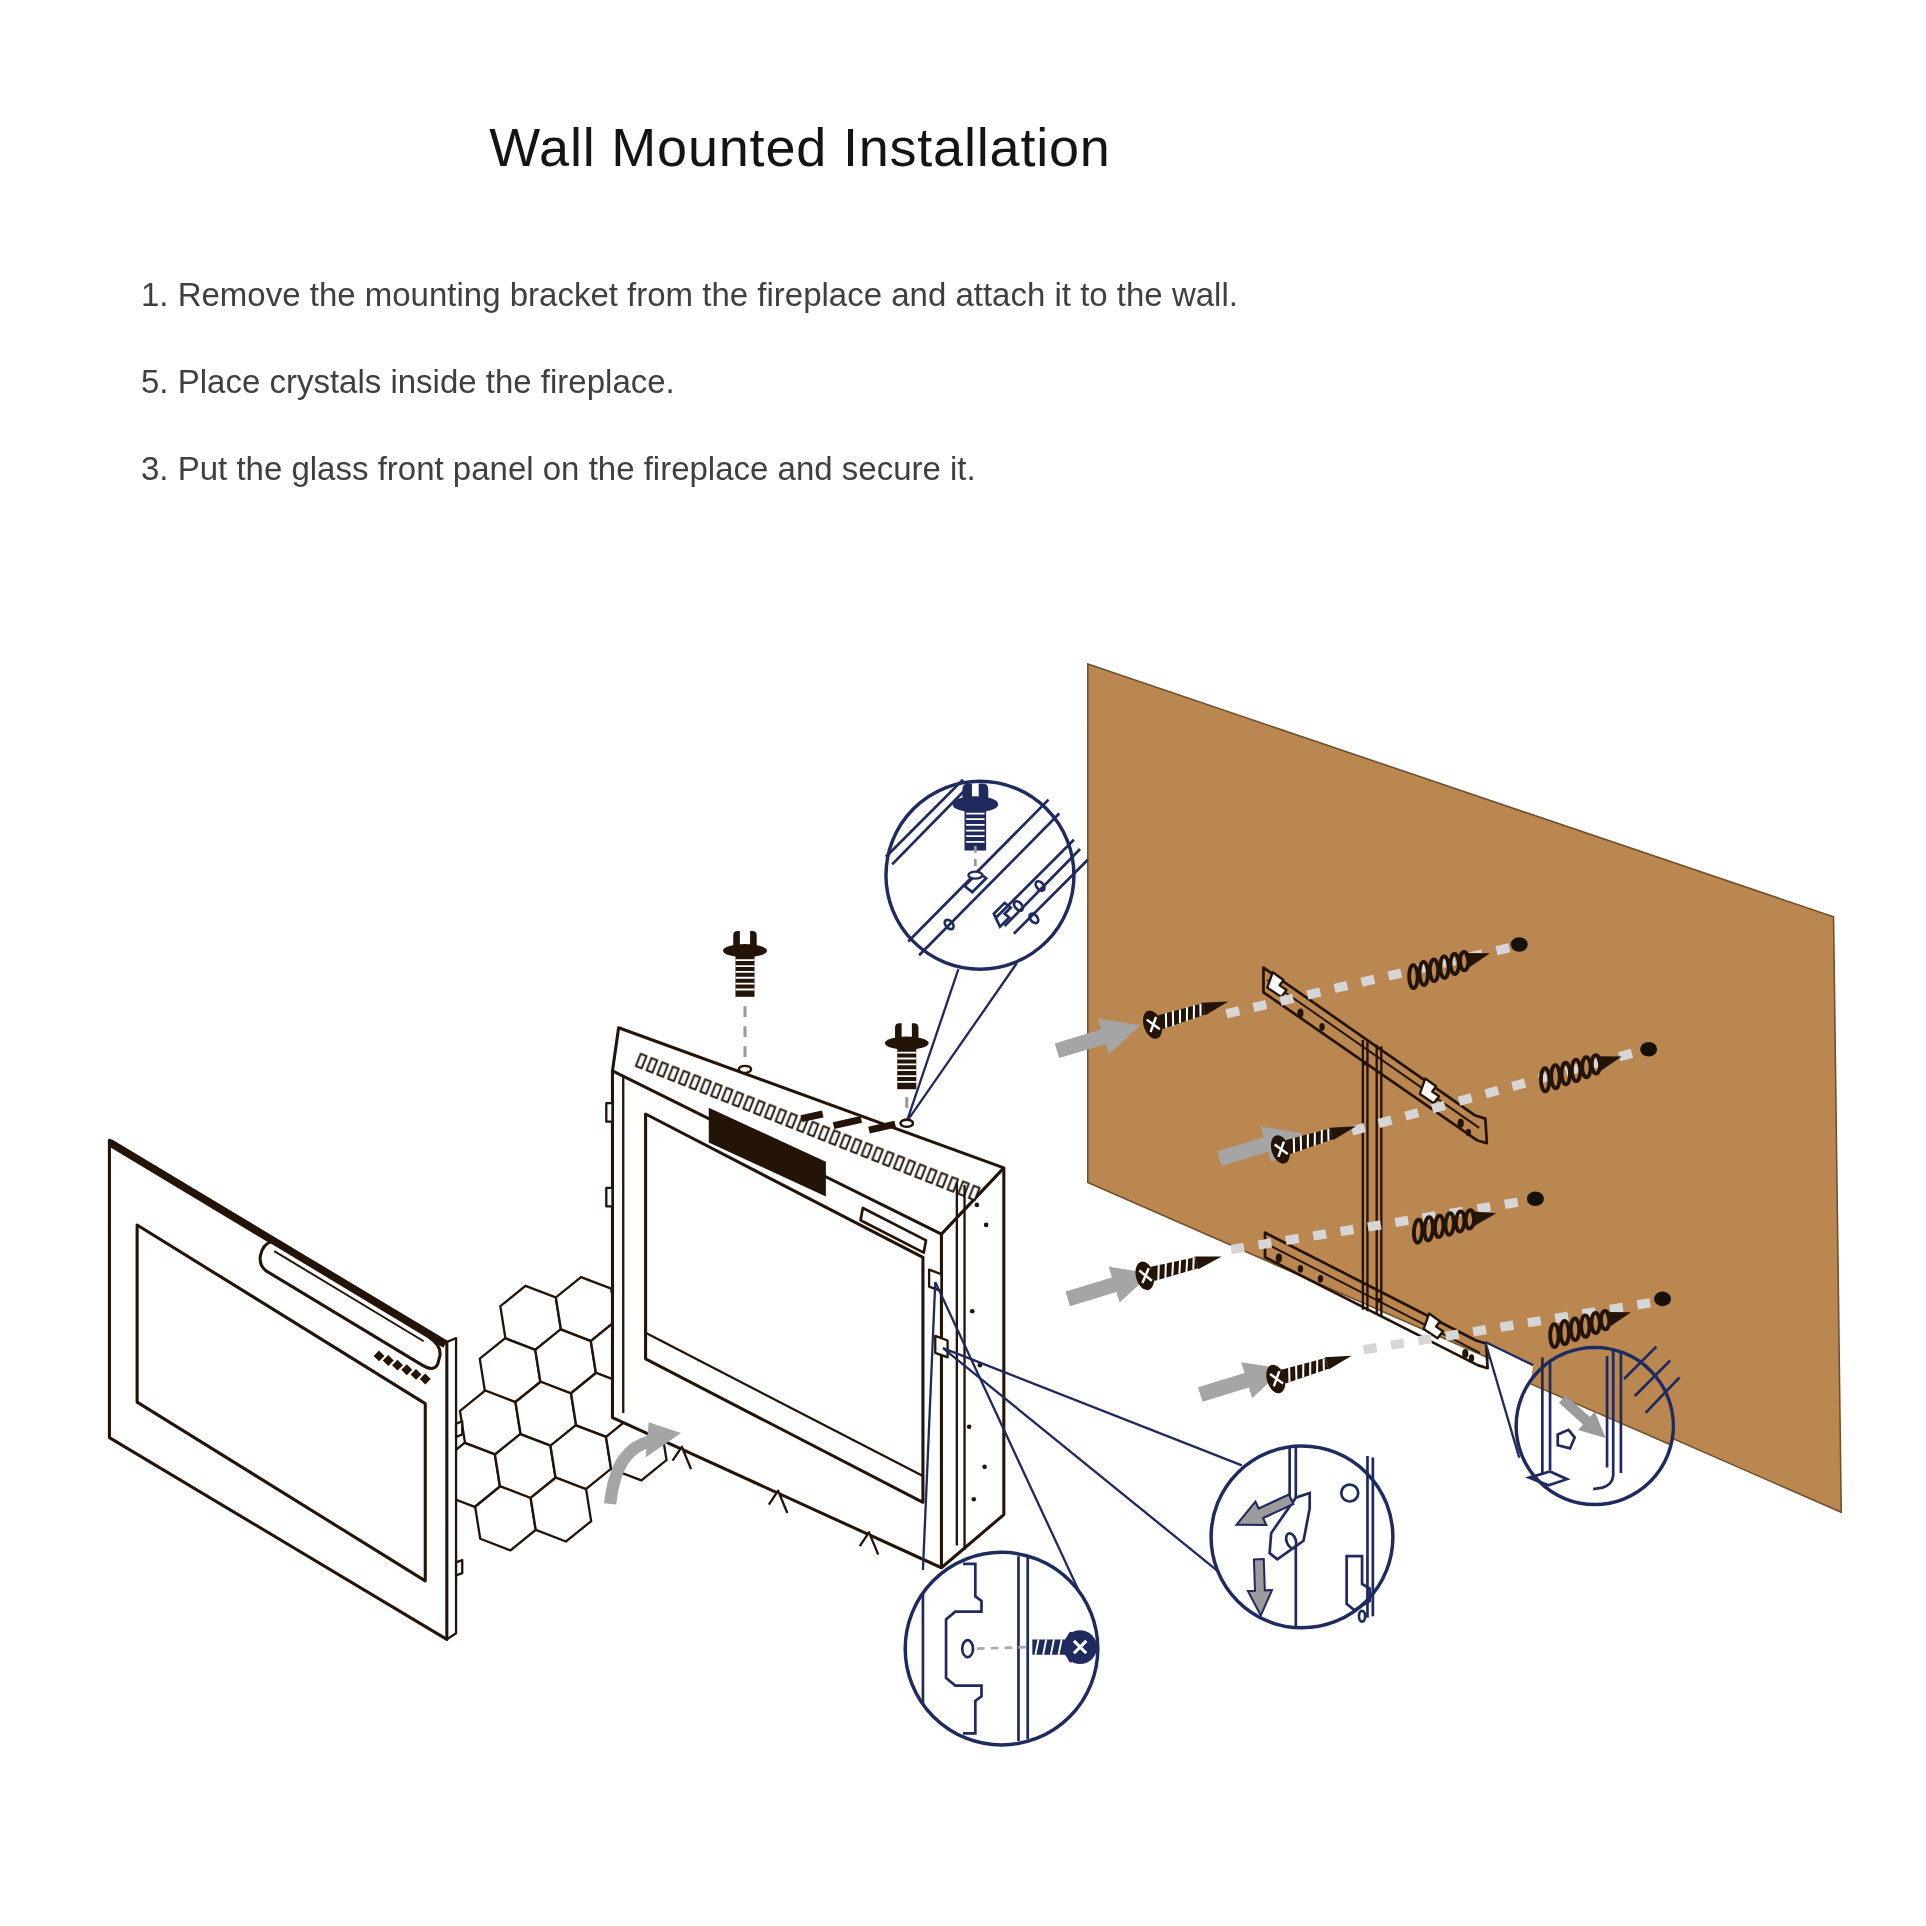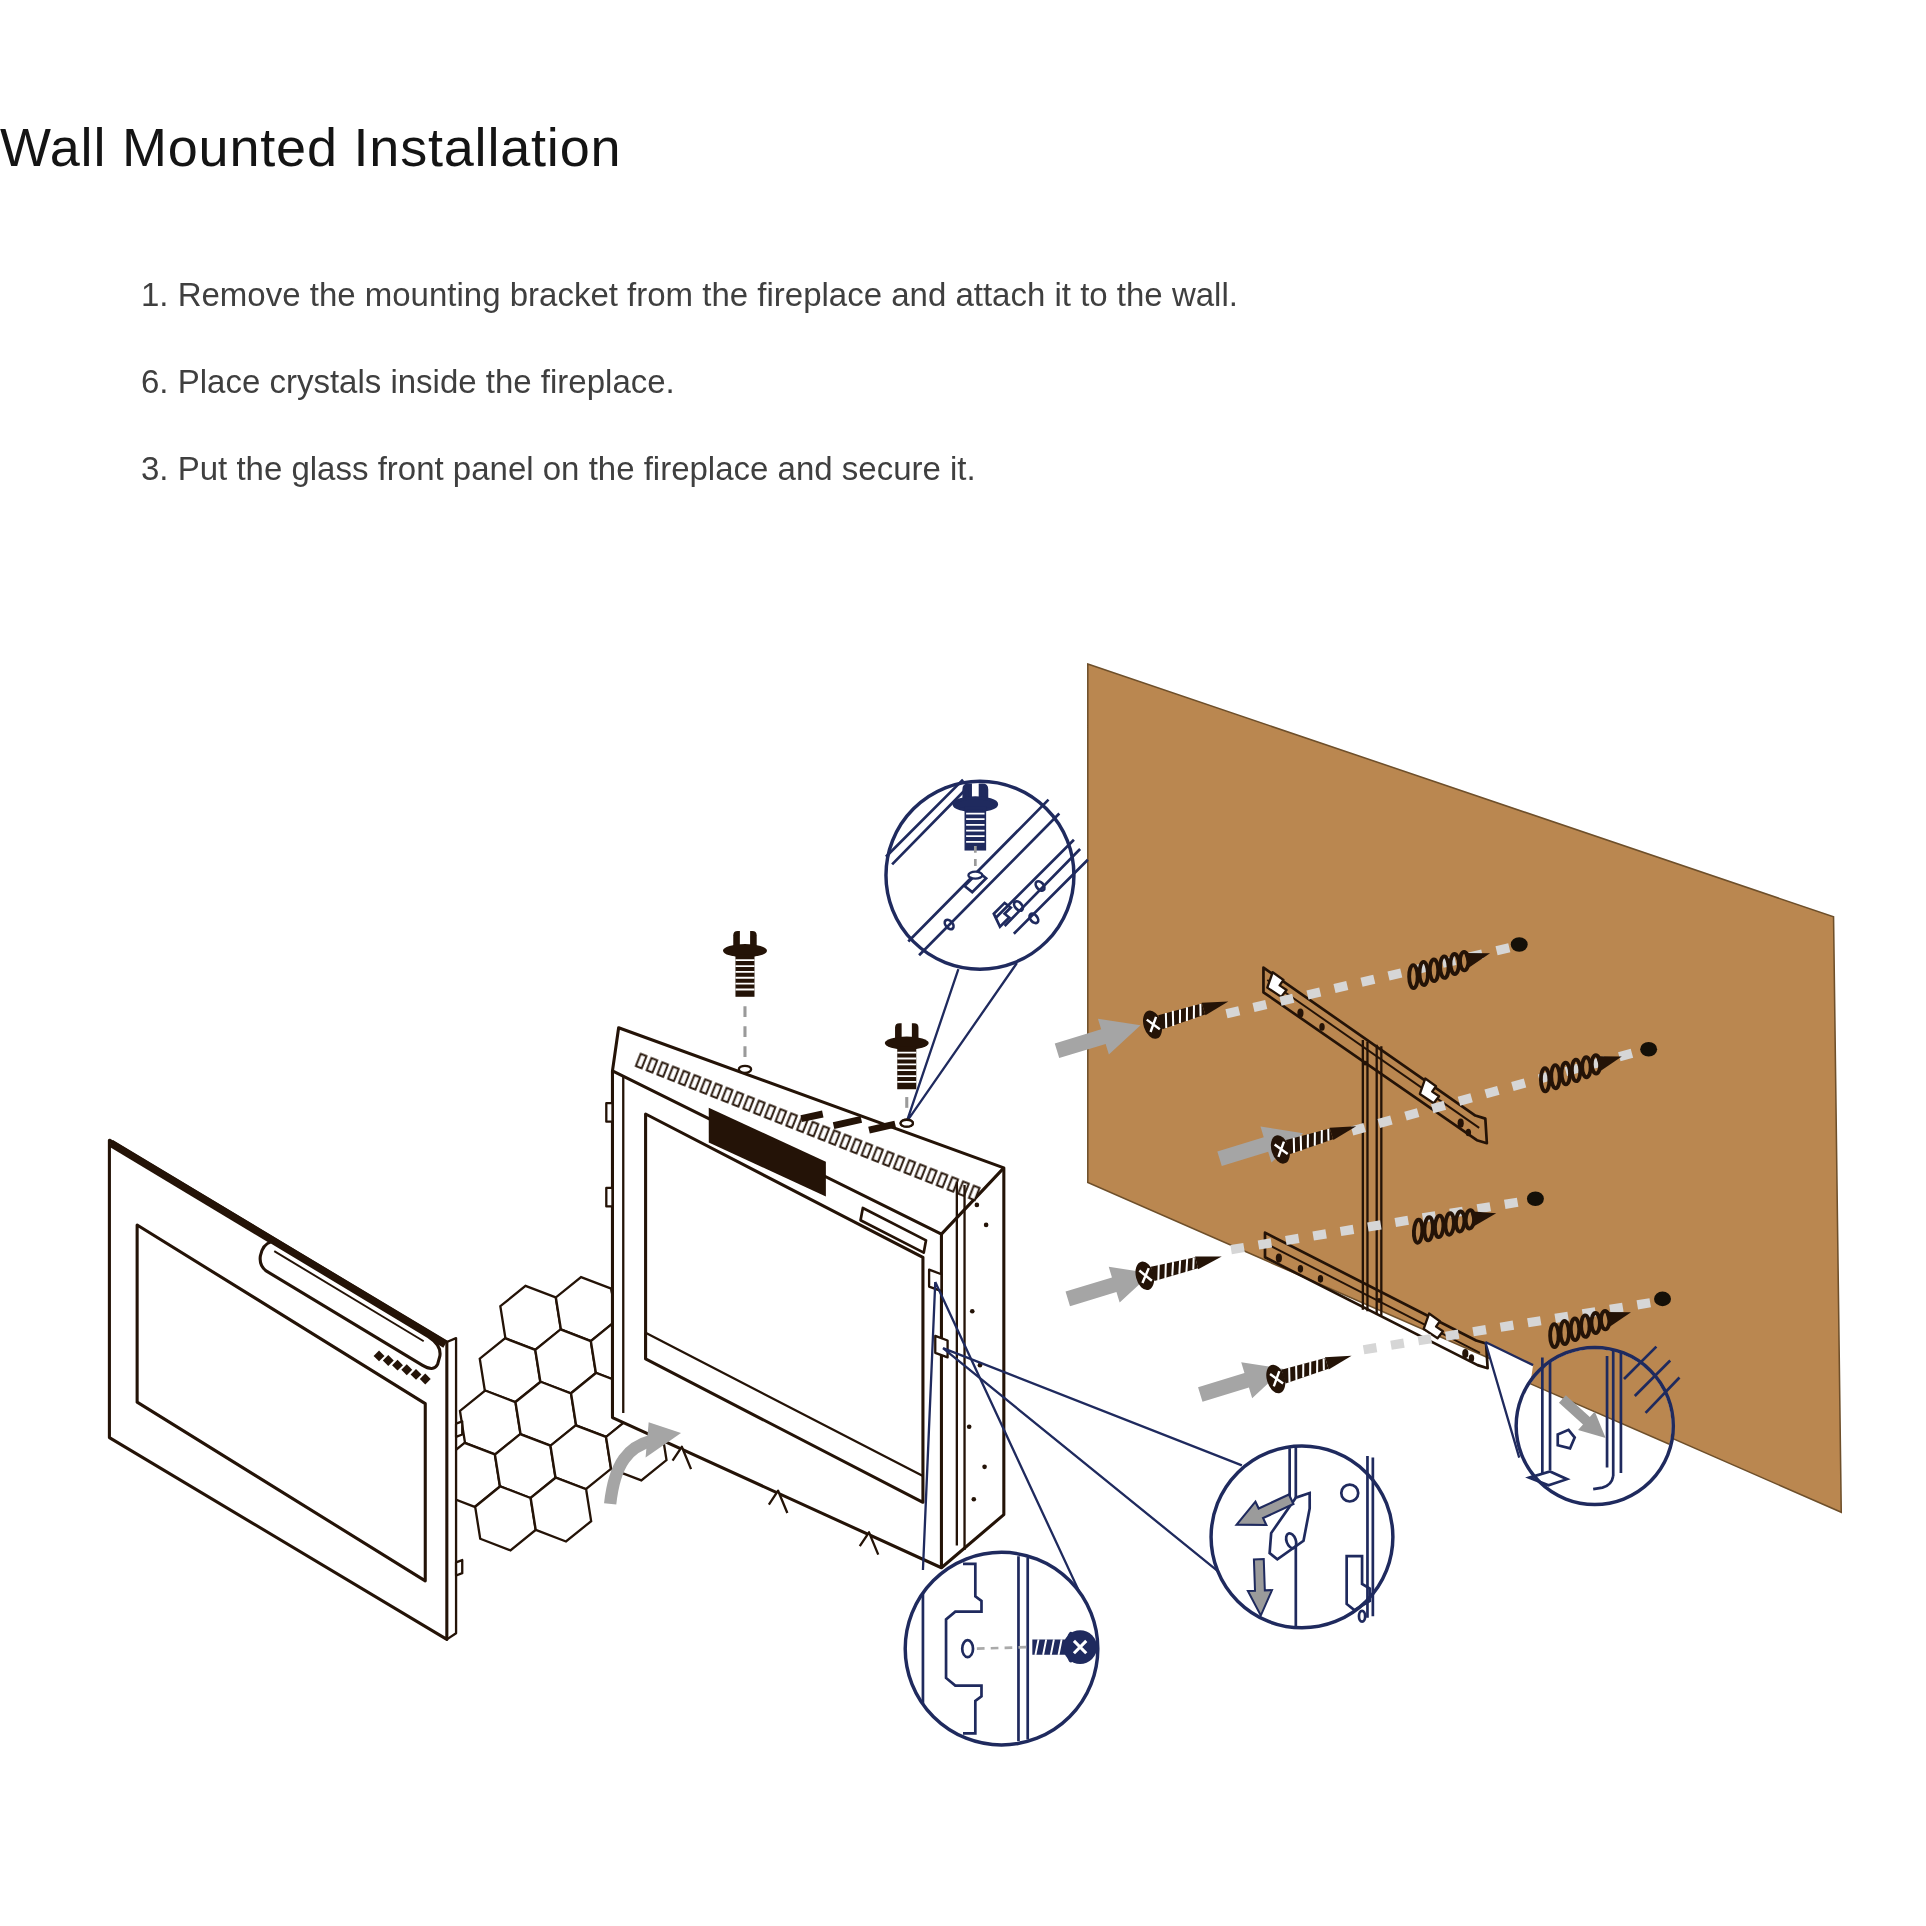--- a/index.html
+++ b/index.html
@@ -1,33 +1,33 @@
 <!DOCTYPE html>
 <html style="font-size:12.3px"><head>
 <meta charset="utf-8">
 <style>
   html,body{margin:0;padding:0;background:#ffffff;}
   .page{position:relative;width:1926px;height:1926px;background:#ffffff;overflow:hidden;
         font-family:"Liberation Sans",sans-serif;}
-  .title{position:absolute;left:0;top:116px;width:1600px;
+  .title{position:absolute;left:0;top:116px;width:1600px;text-align:center;
          font-size:54px;font-weight:400;color:#141414;letter-spacing:0.8px;}
   .steps{position:absolute;left:141px;top:276px;}
   .step{font-size:33px;color:#3f3f3f;height:87px;white-space:nowrap;}
   svg{position:absolute;left:0;top:0;}
 </style>
 </head>
 <body>
 
 <div class="page">
 
   <div class="title">Wall Mounted Installation</div>
 
   <div class="steps">
     <div class="step">1. Remove the mounting bracket from the fireplace and attach it to the wall.</div>
-    <div class="step">6. Place crystals inside the fireplace.</div>
+    <div class="step">5. Place crystals inside the fireplace.</div>
     <div class="step">3. Put the glass front panel on the fireplace and secure it.</div>
   </div>
 
   <svg width="1926" height="1926" viewBox="0 0 2500 2500">
     <defs>
       <polygon id="hex" points="0,-42 36.4,-21 36.4,21 0,42 -36.4,21 -36.4,-21"></polygon>
       <g id="garrow">
         <path d="M0,-11 L70,-11 L70,-27 L126,0 L70,27 L70,11 L0,11 Z" fill="currentColor"></path>
       </g>
       <g id="wscrew">

